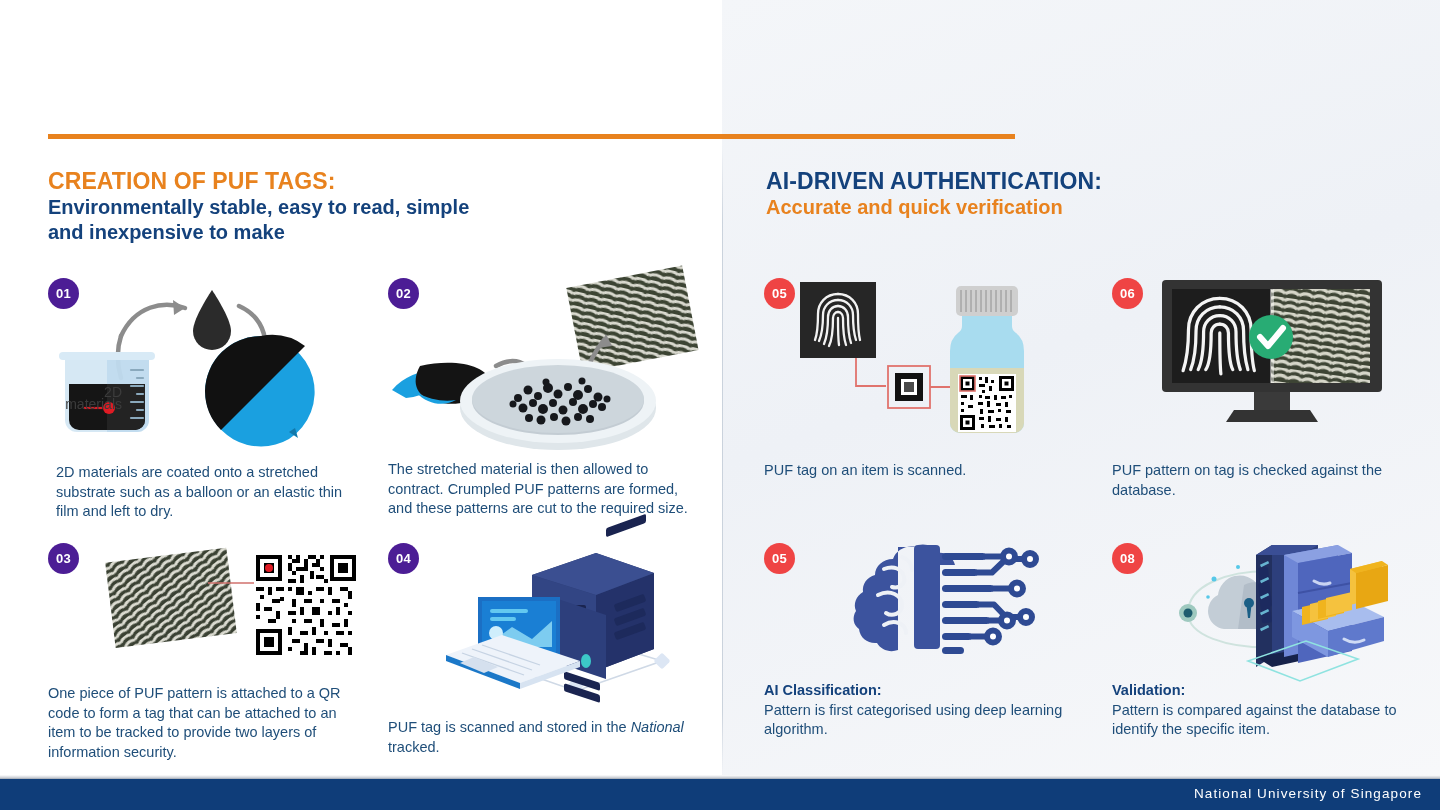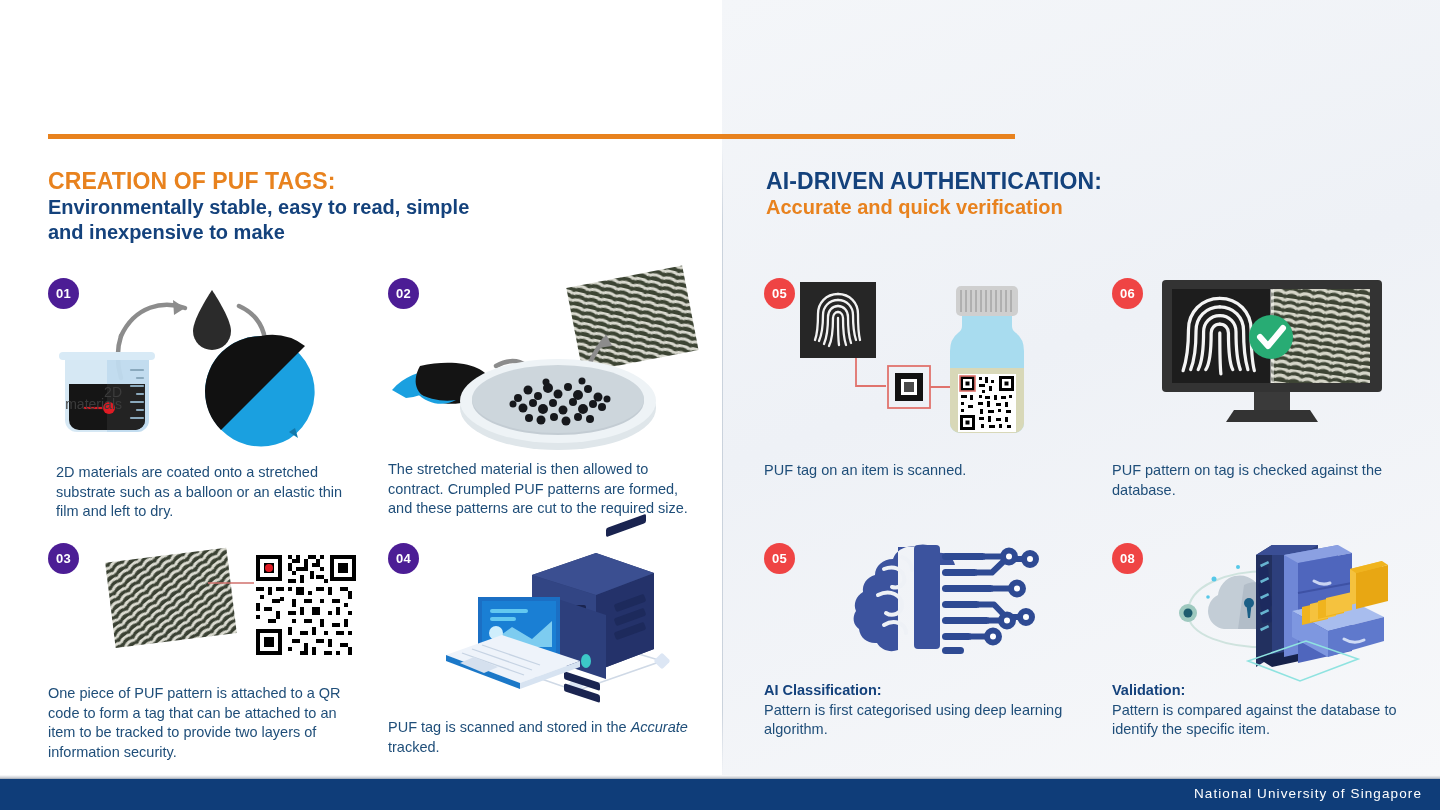--- a/index.html
+++ b/index.html
@@ -404,21 +404,21 @@
           <g stroke="#c6d3e3" stroke-width="1.3">
             <path d="M34,110 L96,132"></path>
               <path d="M44,106 L104,127"></path>
               <path d="M54,102 L112,122"></path>
           </g>
           <path d="M32,120 L56,130 L70,124 L46,114 Z" fill="#d5e0ee"></path>
         </g>
       </svg>
     </div>
 
-    <div class="cap" style="left:0;top:175px;width:300px;"><span>PUF tag is scanned and stored in the </span><i>Accurate</i><span> tracked.</span></div>
+    <div class="cap" style="left:0;top:175px;width:300px;"><span>PUF tag is scanned and stored in the </span><i>National</i><span> tracked.</span></div>
   </div>
 
   <div class="step" style="left:764px;top:278px;width:320px;height:230px;">
     <div class="badge navy">05</div>
 
     <div class="art" style="left:36px;top:4px;">
       <svg width="250" height="165" viewBox="0 0 250 165">
 
         <rect x="0" y="0" width="76" height="76" fill="#262626"></rect>
         <g fill="none" stroke="#f2f2f2" stroke-width="2.3" stroke-linecap="round">

